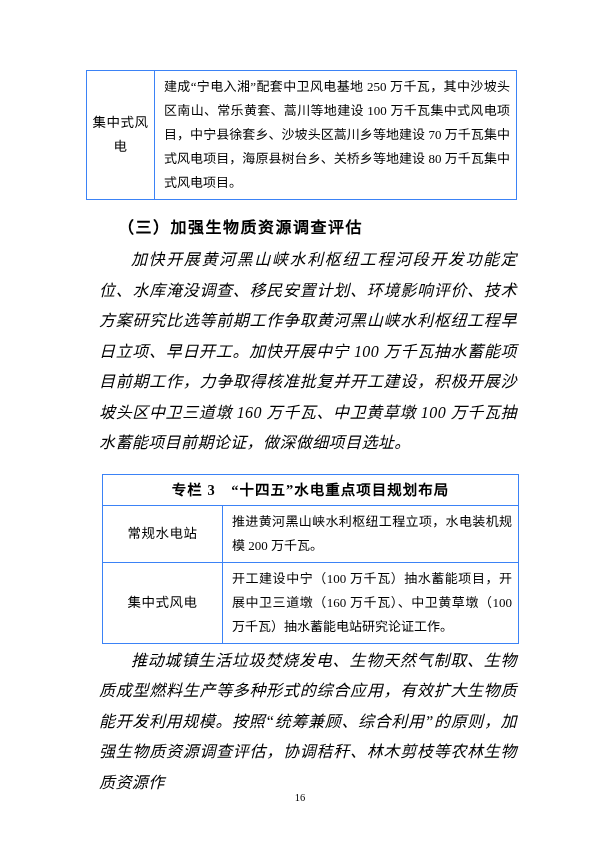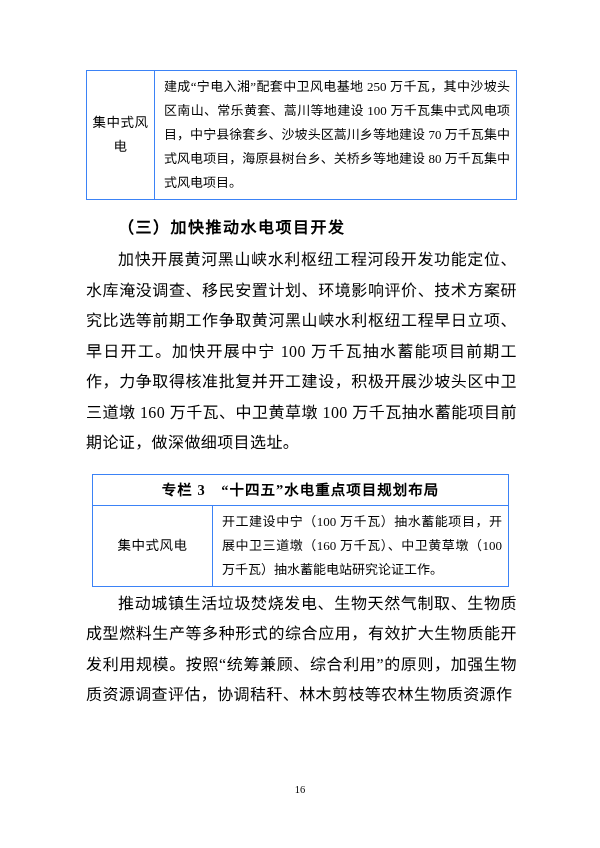--- a/index.html
+++ b/index.html
@@ -31,21 +31,21 @@
     border: 1px solid #3b82f6;
     vertical-align: middle;
     box-sizing: border-box;
   }
   table.wind-table {
     width: 431px;
   }
   table.wind-table col.label-col { width: 68px; }
   table.hydro-table {
     width: 417px;
-    margin-left: 6px;
+    margin-left: 16px;
     margin-top: 15px;
   }
   table.hydro-table col.label-col { width: 120px; }
 
   td.label-cell {
     font-weight: normal;
     text-align: center;
     padding: 2px 2px;
     letter-spacing: 0.5px;
     font-size: 13.5px;
@@ -68,33 +68,34 @@
     font-size: 16px;
     font-weight: bold;
     margin: 13px 0 0 0;
     line-height: 30px;
     text-indent: 2em;
     letter-spacing: 1.5px;
   }
   .body-paragraph {
     font-size: 16px;
     line-height: 30.5px;
-    margin: 2px 0 0 0;
+    margin: 2px 0 0 13px;
     text-align: justify;
     text-justify: inter-character;
     text-indent: 2em;
     letter-spacing: 0.4px;
+    font-style: italic;
   }
 
   
   .page-number {
     position: absolute;
     left: 0;
     right: 0;
-    bottom: 52px;
+    bottom: 44px;
     text-align: center;
     font-size: 10.5px;
     line-height: 12px;
   }
 </style>
 </head>
 <body>
 
 <div class="page">
 
@@ -104,31 +105,35 @@
         <col>
       </colgroup>
     <tbody>
       <tr>
         <td class="label-cell">集中式风电</td>
         <td class="text-cell">建成“宁电入湘”配套中卫风电基地 250 万千瓦，其中沙坡头区南山、常乐黄套、蒿川等地建设 100 万千瓦集中式风电项目，中宁县徐套乡、沙坡头区蒿川乡等地建设 70 万千瓦集中式风电项目，海原县树台乡、关桥乡等地建设 80 万千瓦集中式风电项目。</td>
       </tr>
     </tbody>
   </table>
 
-  <h3 class="section-heading">（三）加快推动水电项目开发</h3>
+  <h3 class="section-heading">（三）加强生物质资源调查评估</h3>
   <p class="body-paragraph">加快开展黄河黑山峡水利枢纽工程河段开发功能定位、水库淹没调查、移民安置计划、环境影响评价、技术方案研究比选等前期工作争取黄河黑山峡水利枢纽工程早日立项、早日开工。加快开展中宁 100 万千瓦抽水蓄能项目前期工作，力争取得核准批复并开工建设，积极开展沙坡头区中卫三道墩 160 万千瓦、中卫黄草墩 100 万千瓦抽水蓄能项目前期论证，做深做细项目选址。</p>
 
   <table class="doc-table hydro-table">
     <colgroup>
         <col class="label-col">
         <col>
       </colgroup>
     <tbody>
       <tr>
         <td class="table-title-cell" colspan="2">专栏 3　“十四五”水电重点项目规划布局</td>
+      </tr>
+      <tr>
+        <td class="label-cell">常规水电站</td>
+        <td class="text-cell">推进黄河黑山峡水利枢纽工程立项，水电装机规模 200 万千瓦。</td>
       </tr>
       <tr>
         <td class="label-cell">集中式风电</td>
         <td class="text-cell">开工建设中宁（100 万千瓦）抽水蓄能项目，开展中卫三道墩（160 万千瓦）、中卫黄草墩（100 万千瓦）抽水蓄能电站研究论证工作。</td>
       </tr>
     </tbody>
   </table>
 
   <p class="body-paragraph">推动城镇生活垃圾焚烧发电、生物天然气制取、生物质成型燃料生产等多种形式的综合应用，有效扩大生物质能开发利用规模。按照“统筹兼顾、综合利用”的原则，加强生物质资源调查评估，协调秸秆、林木剪枝等农林生物质资源作</p>
 

